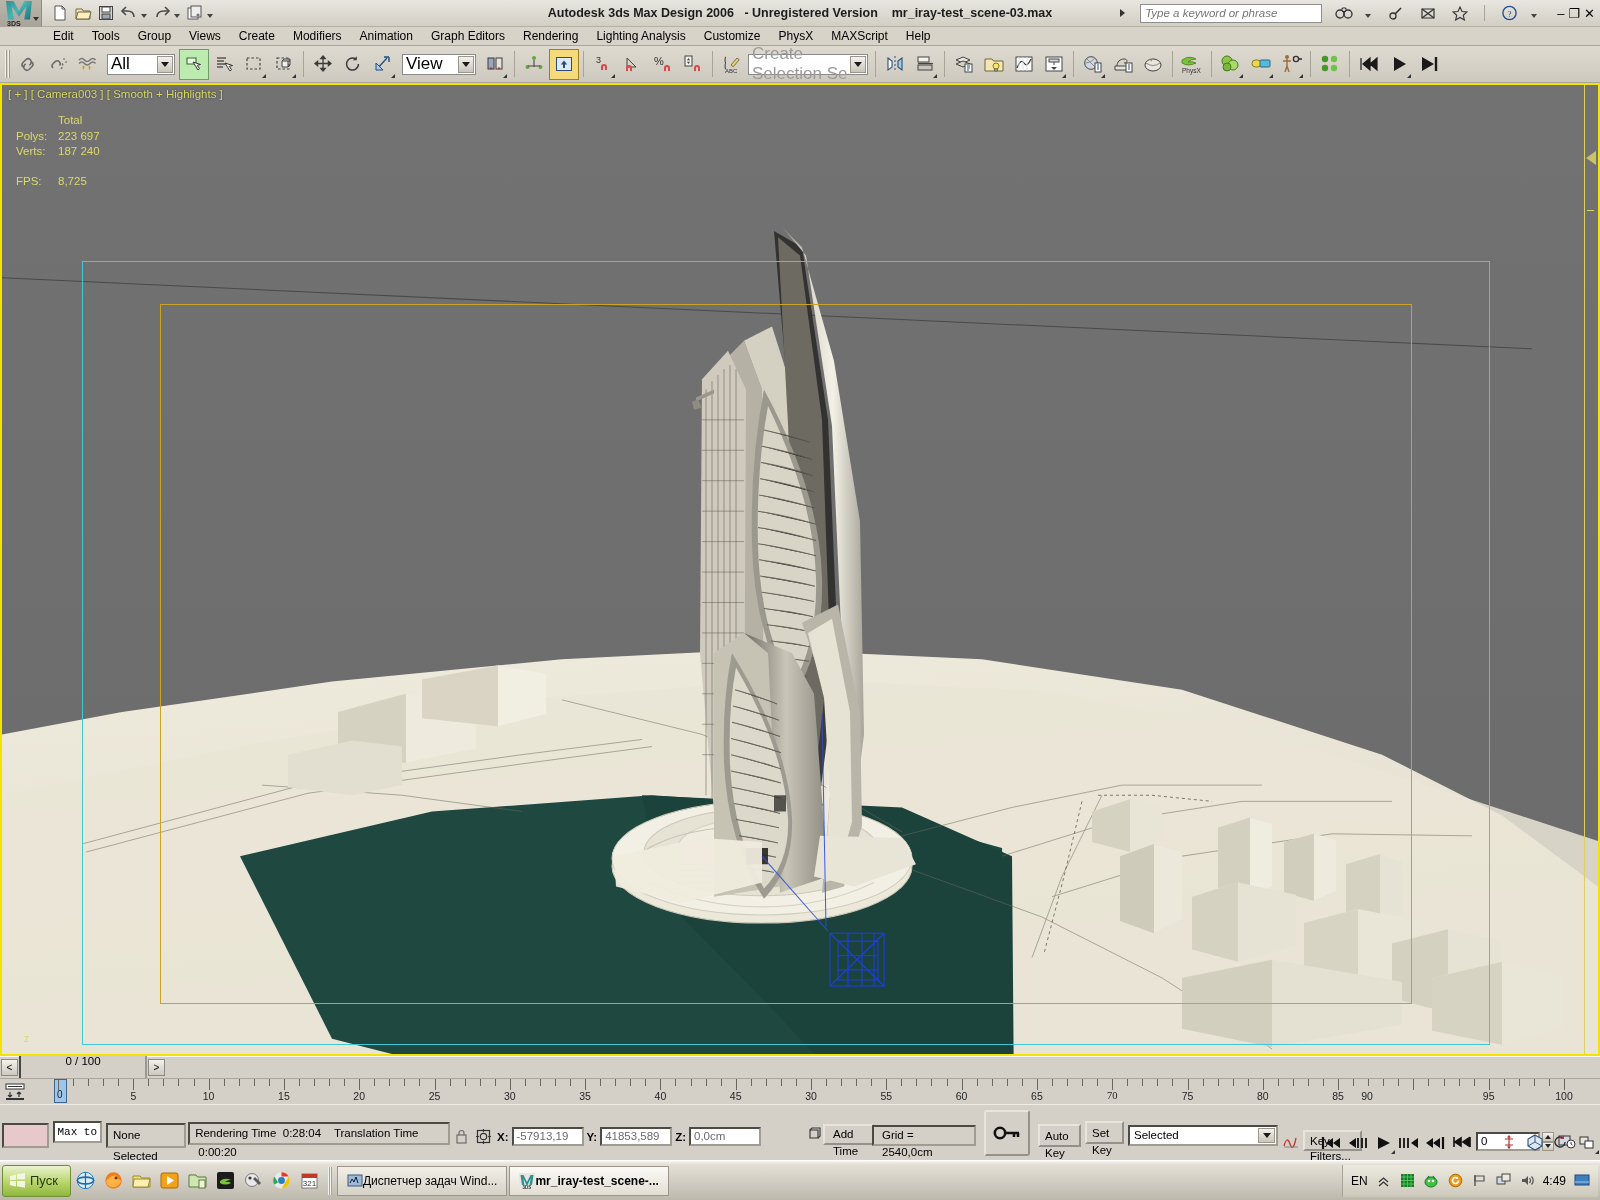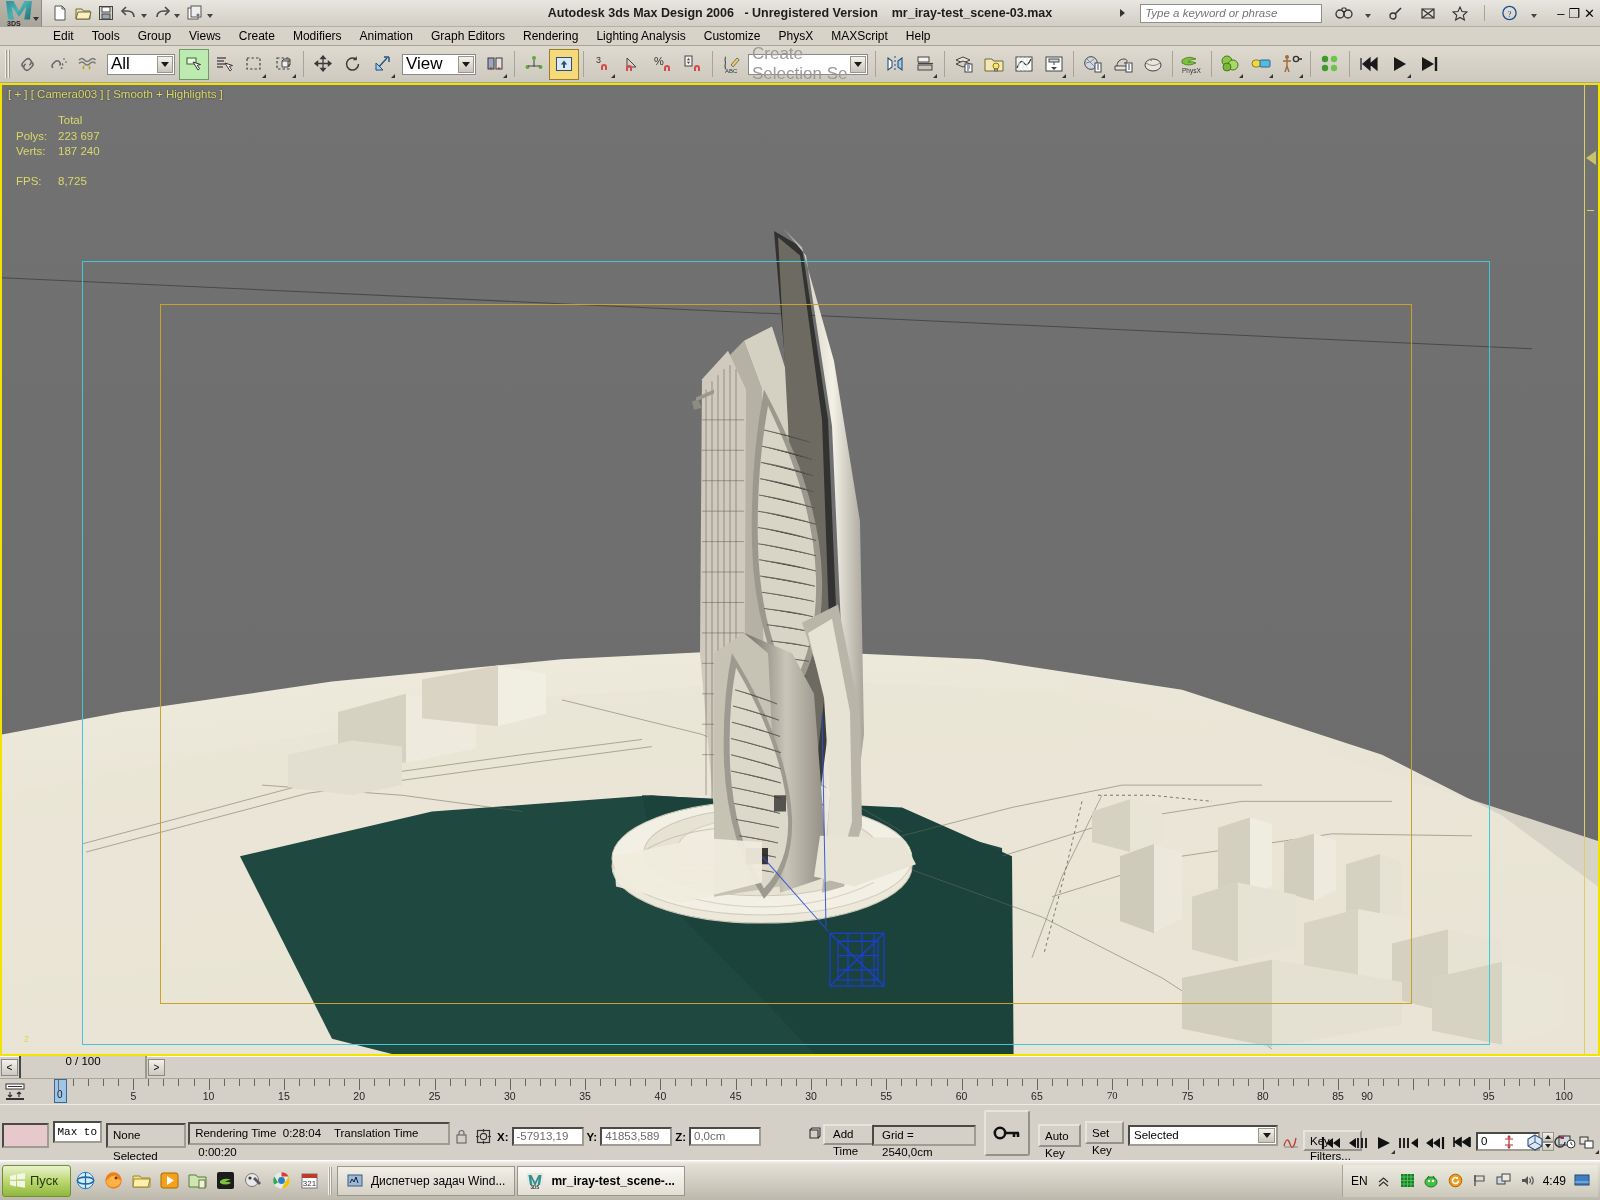--- a/index.html
+++ b/index.html
@@ -152,21 +152,21 @@
 
   
   .taskbar { height:40px; background:linear-gradient(#f6f4ef 0%, #e4e0d6 8%, #cfcabf 60%, #bdb8ac 100%);
      border-top:1px solid #fff; display:flex; align-items:center; padding:0 2px; gap:2px; }
   .startbtn { height:32px; display:flex; align-items:center; gap:4px; padding:0 12px 0 6px;
      background:linear-gradient(#e9f3d0,#b9d46a 55%,#8fb83f);
      border:1px solid #6f9030; border-radius:3px; font-weight:normal; font-size:13px; color:#1d3a08; }
   .qlico { width:26px; height:32px; display:flex; align-items:center; justify-content:center; }
   .tasksep { width:4px; height:28px; background:repeating-linear-gradient(90deg,#f4f2ec 0 1px,#a9a49a 1px 2px);
      margin:0 3px; }
-  .taskitem { height:30px; display:flex; align-items:center; gap:8px; padding:0 9px;
+  .taskitem { height:30px; display:flex; align-items:center; gap:0; padding:0 9px;
      border:1px solid #9a968c; background:linear-gradient(#f2efe7,#d6d1c6); font-size:12px;
      max-width:230px; overflow:hidden; white-space:nowrap; }
   .taskitem.active { background:linear-gradient(#fbfaf6,#e3ded3); font-weight:bold; }
   .tray { margin-left:auto; display:flex; align-items:center; gap:7px; height:32px;
      padding:0 8px; border-left:1px solid #a9a49a;
      background:linear-gradient(#eceadf,#cdc8bc); font-size:12px; }
   .trayico { width:17px; height:17px; display:flex; align-items:center; justify-content:center; }
 </style>
 </head>
 <body>

